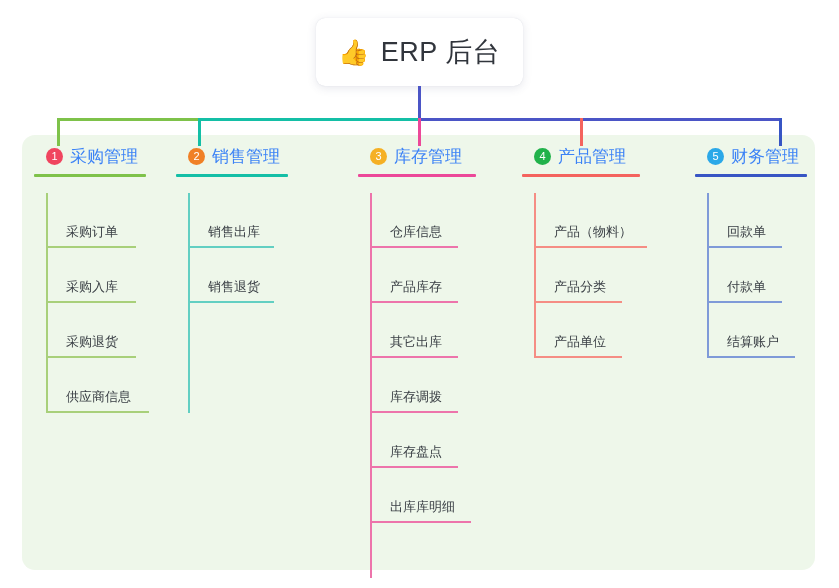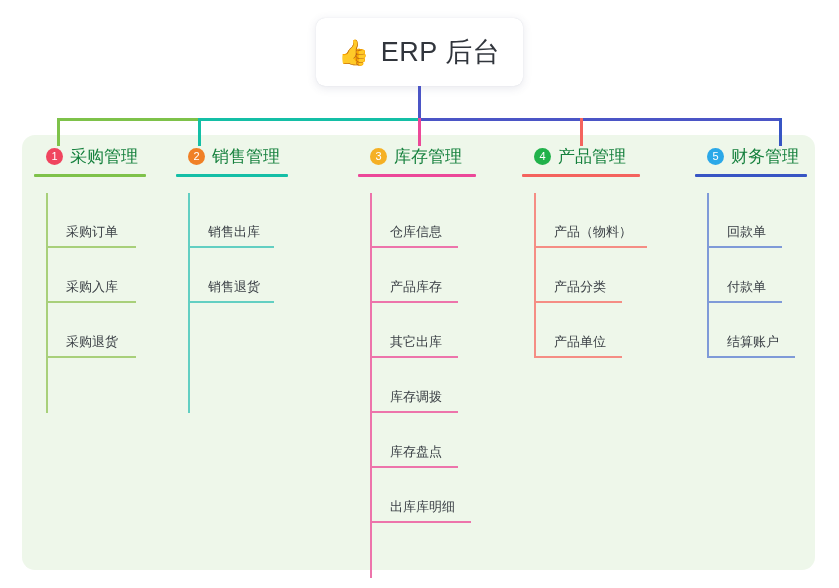--- a/index.html
+++ b/index.html
@@ -93,21 +93,21 @@
     border-radius: 50%;
     color: #ffffff;
     font-size: 11px;
     line-height: 17px;
     text-align: center;
     font-weight: normal;
     flex: 0 0 auto;
   }
   .branch-title {
     font-size: 17px;
-    color: #15803d;
+    color: #3b82f6;
     white-space: nowrap;
   }
   .branch-rule {
     height: 3px;
     margin-top: 6px;
     border-radius: 1px;
   }
   .branch-body {
     position: relative;
     margin-top: 16px;
@@ -175,20 +175,24 @@
         <span class="leaf-rule" style="width: 90px; background: rgb(168, 208, 122);"></span>
       </div>
       <div class="leaf">
         <span class="leaf-text">采购入库</span>
         <span class="leaf-rule" style="width: 90px; background: rgb(168, 208, 122);"></span>
       </div>
       <div class="leaf">
         <span class="leaf-text">采购退货</span>
         <span class="leaf-rule" style="width: 90px; background: rgb(168, 208, 122);"></span>
       </div>
+      <div class="leaf">
+        <span class="leaf-text">供应商信息</span>
+        <span class="leaf-rule" style="width: 103px; background: rgb(168, 208, 122);"></span>
+      </div>
     </div>
   </div>
 
   <div class="branch" style="left:176px; width:160px;">
     <div class="branch-head">
       <span class="badge" style="background: rgb(240, 128, 38);">2</span>
       <span class="branch-title">销售管理</span>
     </div>
     <div class="branch-rule" style="width: 112px; background: rgb(20, 191, 166);"></div>
     <div class="branch-body">

